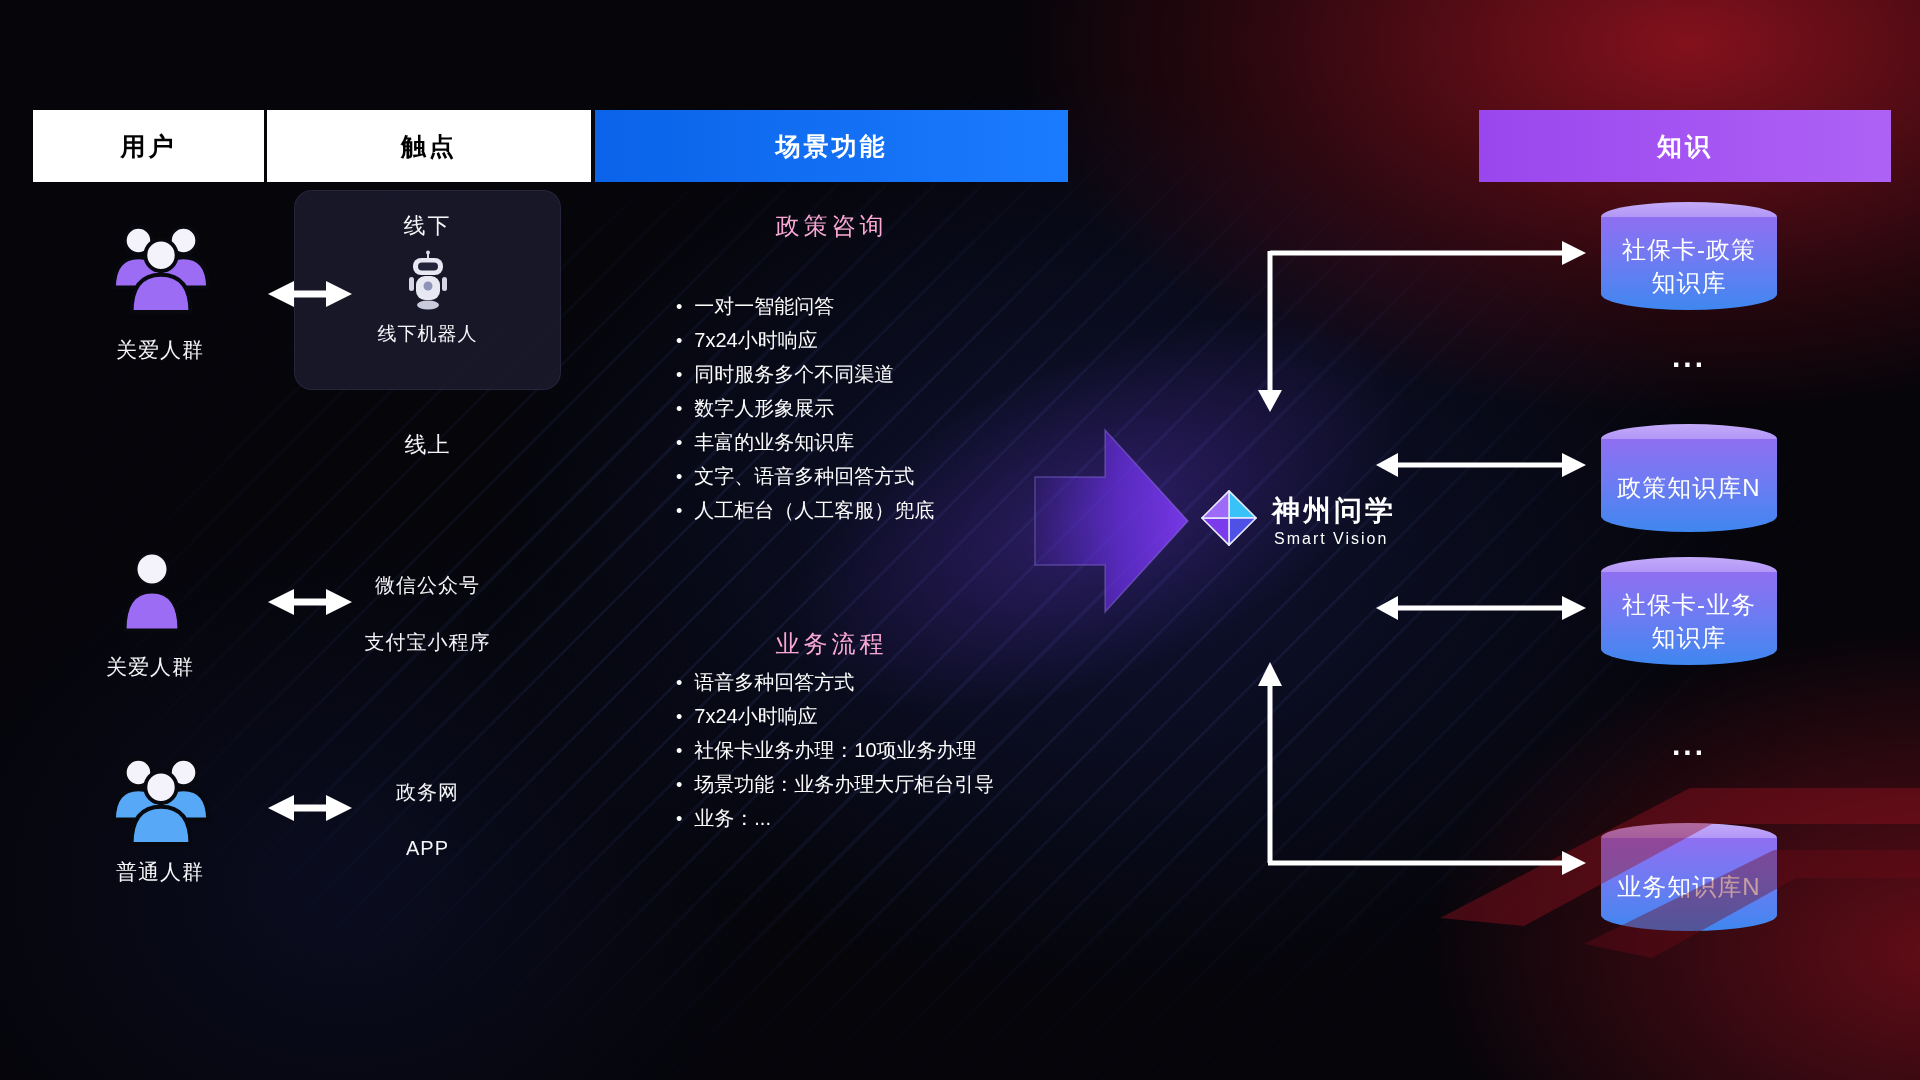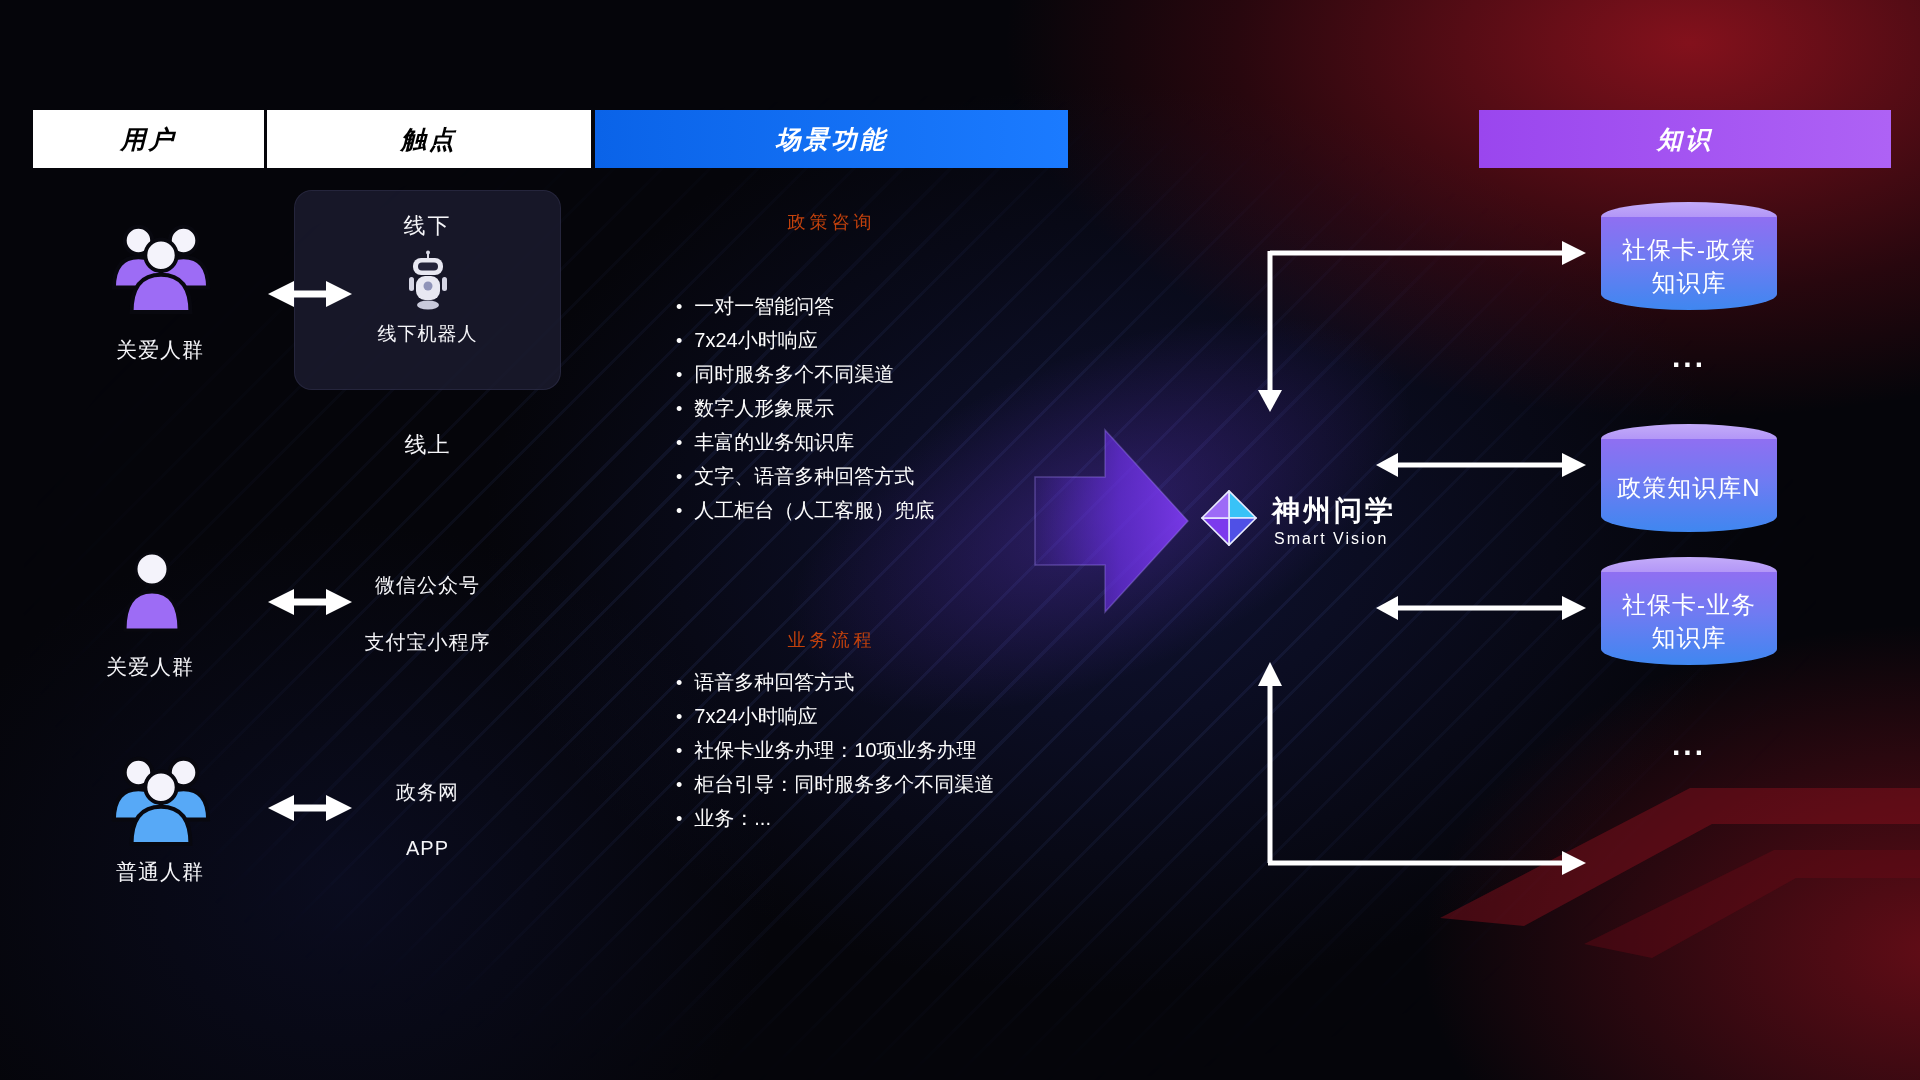--- a/index.html
+++ b/index.html
@@ -20,41 +20,41 @@
     background: repeating-linear-gradient(135deg, rgba(0,0,0,0) 0 16px, rgba(110,140,255,.08) 16px 19px, rgba(0,0,0,0) 19px 34px);
     -webkit-mask-image: radial-gradient(ellipse 55% 50% at 46% 52%, #000 30%, rgba(0,0,0,0) 75%);
     mask-image: radial-gradient(ellipse 55% 50% at 46% 52%, #000 30%, rgba(0,0,0,0) 75%);
   }
   .bg-beam { position:absolute; left:610px; top:280px; width:980px; height:470px;
     background: radial-gradient(ellipse 50% 50% at 50% 50%, rgba(118,58,230,.30), rgba(0,0,0,0) 68%);
     transform: rotate(-24deg);
   }
 
   
-  .hdr { position:absolute; top:110px; height:58px; display:flex; align-items:center; justify-content:center;
-         font-size:25px; font-weight:bold; letter-spacing:3px;font-style:italic; }
+  .hdr { position:absolute; top:110px; height:72px; display:flex; align-items:center; justify-content:center;
+         font-size:25px; font-weight:bold; letter-spacing:3px; }
   .hdr.white  { background:#ffffff; color:#000; }
   .hdr.blue   { background:linear-gradient(90deg,#0a63e8,#1b7bff); color:#fff; }
   .hdr.purple { background:linear-gradient(90deg,#9a46ee,#ae62f5); color:#fff; }
 
   
   .label { position:absolute; color:#f5f5f8; font-size:21px; letter-spacing:1px; text-align:center; }
   .ch-label { position:absolute; left:294px; width:267px; color:#f5f5f8; font-size:20px; text-align:center; letter-spacing:1px; }
 
   
   .panel { position:absolute; left:294px; top:190px; width:267px; height:200px;
            background:rgba(27,27,48,.80); border:1px solid rgba(150,150,210,.12); border-radius:18px;
            display:flex; flex-direction:column; align-items:center; padding-top:20px;text-align:center; }
   .panel .p-title { color:#f5f5f8; font-size:22px; letter-spacing:2px; }
   .panel .p-sub   { color:#f5f5f8; font-size:19px; letter-spacing:1px; margin-top:10px; }
   .panel svg { margin-top:8px; }
 
   
-  .sc-title { position:absolute; left:595px; width:473px; text-align:center; color:#c2410c;
-              font-size:18px; letter-spacing:4px; font-weight:500; }
+  .sc-title { position:absolute; left:595px; width:473px; text-align:center; color:#f9a8d4;
+              font-size:24px; letter-spacing:4px; font-weight:500; }
   .bullets { position:absolute; left:676px; list-style:none; color:#fdfdfd; font-size:20px; line-height:33px; }
   .bullets li::before { content:"•"; margin-right:12px; font-size:18px; }
 
   
   .logo-wrap { position:absolute; left:1198px; top:487px; }
   .logo-name { position:absolute; left:1272px; top:492px; color:#fff; font-size:28px; font-weight:bold; letter-spacing:3px; }
   .logo-sub  { position:absolute; left:1274px; top:530px; color:#fff; font-size:16px; letter-spacing:2px; }
 
   
   .cyl { position:absolute; width:176px; height:108px; }
@@ -150,21 +150,21 @@
     <li>丰富的业务知识库</li>
     <li>文字、语音多种回答方式</li>
     <li>人工柜台（人工客服）兜底</li>
   </ul>
 
   <div class="sc-title" style="top:628px">业务流程</div>
   <ul class="bullets" style="top:666px">
     <li>语音多种回答方式</li>
     <li>7x24小时响应</li>
     <li>社保卡业务办理：10项业务办理</li>
-    <li>柜台引导：同时服务多个不同渠道</li>
+    <li>场景功能：业务办理大厅柜台引导</li>
     <li>业务：...</li>
   </ul>
 
   <div class="logo-wrap">
     <svg width="62" height="62" viewBox="0 0 64 64">
       <g stroke="#e9ecff" stroke-width="1.6" stroke-linejoin="round">
         <polygon points="32,4 60,32 32,32" fill="#39c2f7"></polygon>
         <polygon points="60,32 32,60 32,32" fill="#4f50e6"></polygon>
         <polygon points="32,60 4,32 32,32" fill="#7c3aed"></polygon>
         <polygon points="4,32 32,4 32,32" fill="#9d6bf7"></polygon>
@@ -181,20 +181,24 @@
   <div class="dots" style="left:1601px;top:340px">...</div>
   <div class="cyl" style="left:1601px;top:424px">
     <div class="cyl-top"></div>
     <div class="cyl-body">政策知识库N</div>
   </div>
   <div class="cyl" style="left:1601px;top:557px">
     <div class="cyl-top"></div>
     <div class="cyl-body">社保卡-业务知识库</div>
   </div>
   <div class="dots" style="left:1601px;top:728px">...</div>
+  <div class="cyl" style="left:1601px;top:823px">
+    <div class="cyl-top"></div>
+    <div class="cyl-body">业务知识库N</div>
+  </div>
 
   <svg class="overlay" viewBox="0 0 1920 1080">
     <defs>
       <linearGradient id="bigArrow" x1="0" y1="0" x2="1" y2="0">
         <stop offset="0" stop-color="#5b2bd0" stop-opacity="0.15"></stop>
         <stop offset="0.55" stop-color="#6d30e8" stop-opacity="0.70"></stop>
         <stop offset="1" stop-color="#7c3aed" stop-opacity="0.95"></stop>
       </linearGradient>
     </defs>
 

